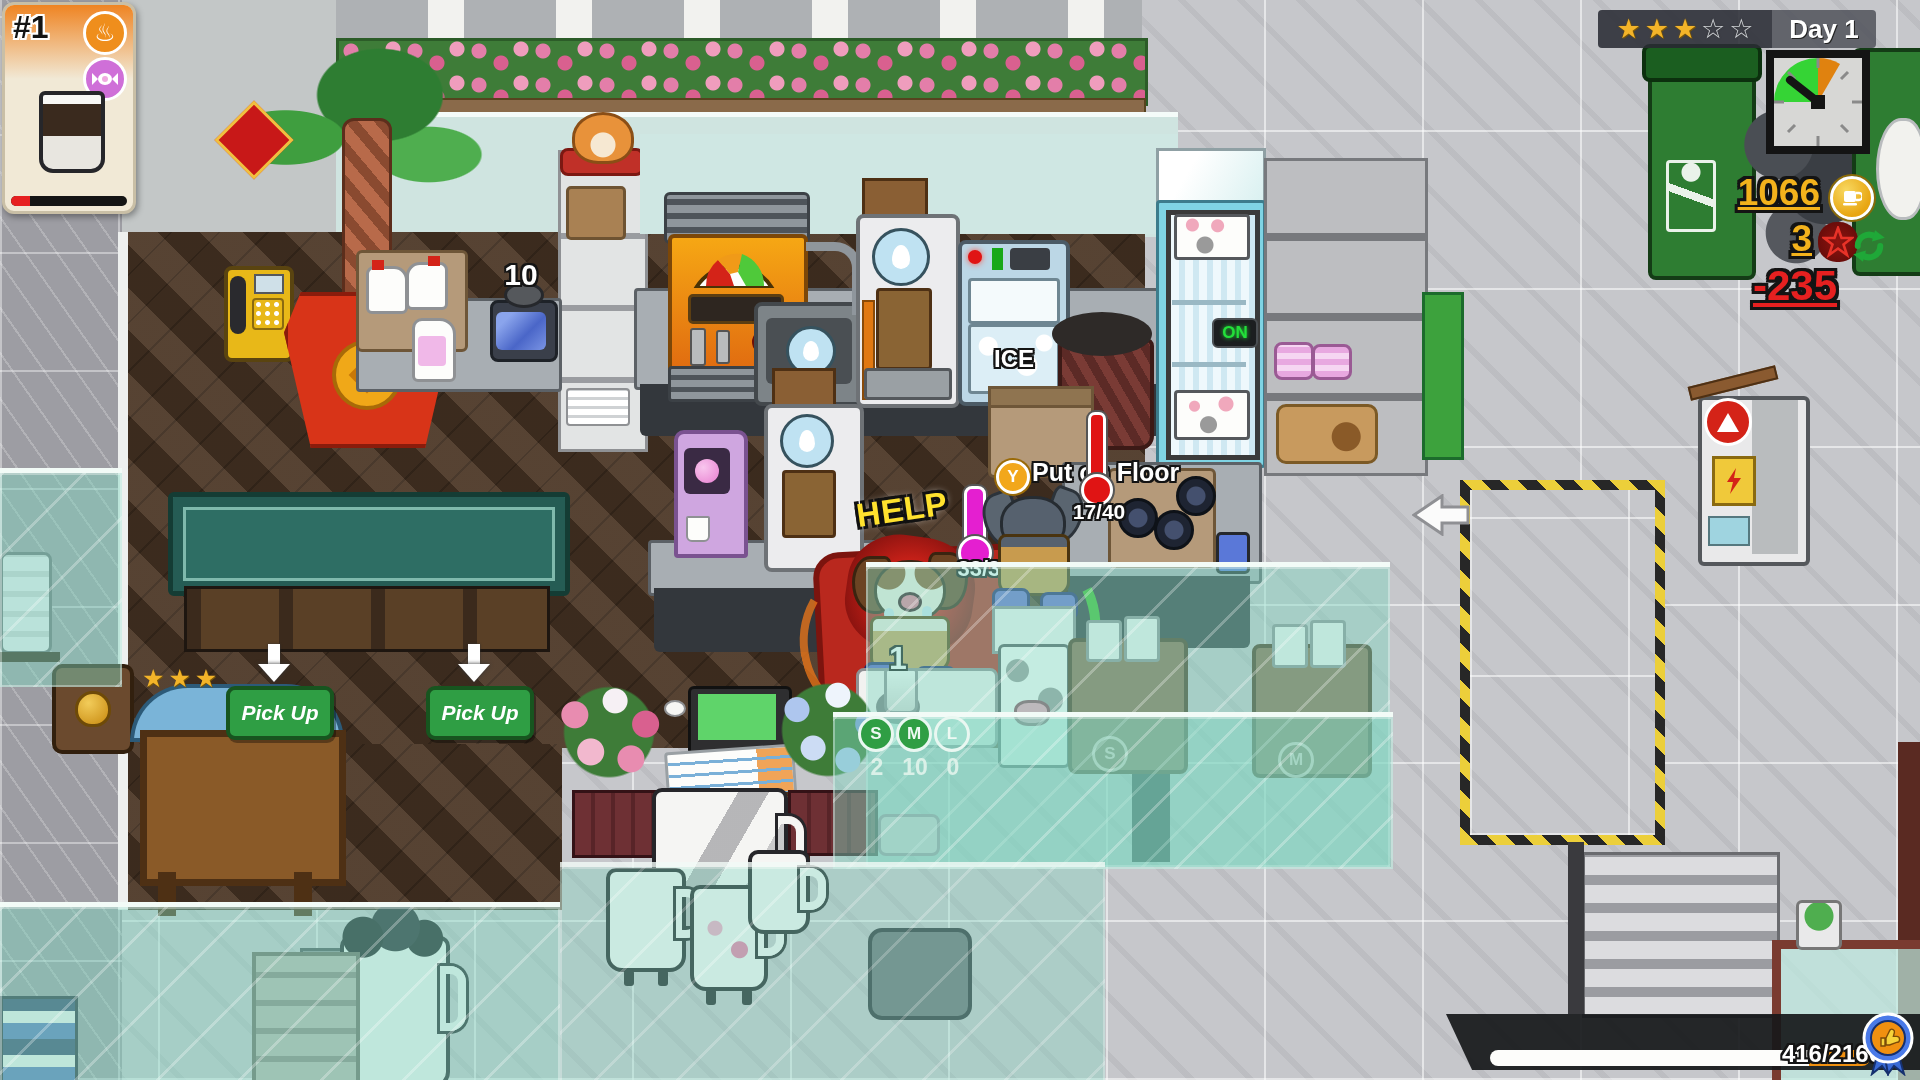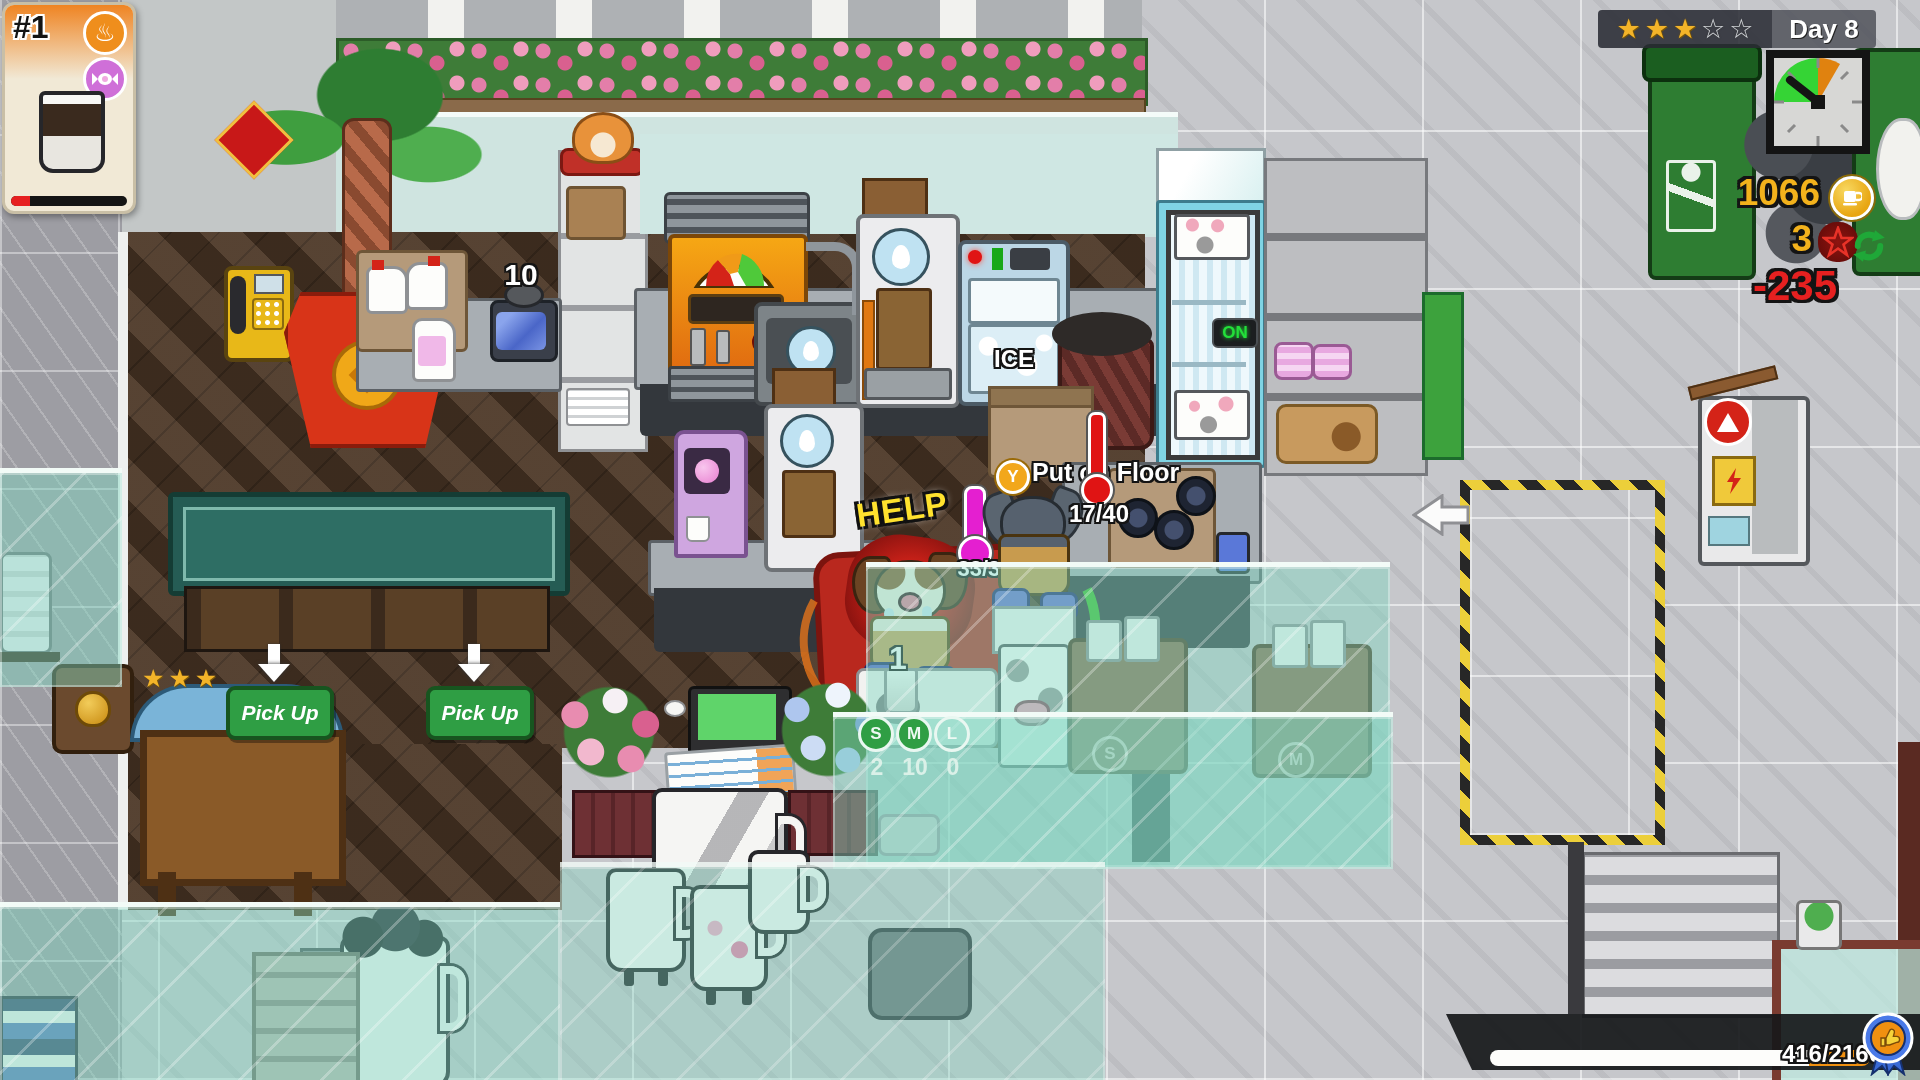--- a/index.html
+++ b/index.html
@@ -3,21 +3,21 @@
 <meta charset="utf-8">
 <style>
   html,body{margin:0;padding:0;background:#222;}
   #stage{position:relative;width:1920px;height:1080px;overflow:hidden;
     font-family:"Liberation Sans","DejaVu Sans",sans-serif;
     background:#c6c7cb;}
   .a{position:absolute;}
   .b{font-weight:bold;}
   
   .ob{text-shadow:-2px -2px 0 #141414,2px -2px 0 #141414,-2px 2px 0 #141414,2px 2px 0 #141414,-2px 0 0 #141414,2px 0 0 #141414,0 -2px 0 #141414,0 2px 0 #141414;}
-  .ob3{text-shadow:-3px -3px 0 #141414,3px -3px 0 #141414,-3px 3px 0 #141414,3px 3px 0 #141414,-3px 0 0 #141414,3px 0 0 #141414,0 -3px 0 #141414,0 3px 0 #141414;}
+  .ob3{text-shadow:-3px -3px 0 #141414,3px -3px 0 #141414,-3px 3px 0 #141414,3px 3px 0 #141414,-3px 0 0 #141414,3px 0 0 #141414,0 -3px 0 #141414,0 3px 0 #141414;text-decoration:underline;}
   .ow{text-shadow:-2px -2px 0 #fff,2px -2px 0 #fff,-2px 2px 0 #fff,2px 2px 0 #fff,-2px 0 0 #fff,2px 0 0 #fff,0 -2px 0 #fff,0 2px 0 #fff;}
   
   .tiles{background-color:#c6c7cb;background-image:
     repeating-linear-gradient(0deg,rgba(255,255,255,.55) 0 2px,transparent 2px 158px),
     repeating-linear-gradient(90deg,rgba(255,255,255,.55) 0 2px,transparent 2px 158px),
     repeating-linear-gradient(45deg,rgba(120,120,126,.12) 0 6px,transparent 6px 42px);}
   .marble{background-color:#9d9da3;background-image:
     repeating-linear-gradient(0deg,rgba(255,255,255,.4) 0 2px,transparent 2px 118px),
     repeating-linear-gradient(90deg,rgba(255,255,255,.4) 0 2px,transparent 2px 118px),
     repeating-linear-gradient(55deg,rgba(255,255,255,.22) 0 2px,transparent 2px 26px);}
@@ -259,21 +259,21 @@
   <div class="a" style="left:998px;top:534px;width:66px;height:56px;background:linear-gradient(180deg,#56616e 0 10px,#c89b4e 10px);border:3px solid #4a3410;border-radius:8px 8px 14px 14px"></div>
   <div class="a" style="left:992px;top:588px;width:32px;height:22px;background:#6a6fd0;border:3px solid #262a74;border-radius:8px"></div>
   <div class="a" style="left:1040px;top:592px;width:32px;height:22px;background:#6a6fd0;border:3px solid #262a74;border-radius:8px"></div>
 
   <div class="a" style="left:996px;top:460px;width:28px;height:28px;background:#f2a71b;border:3px solid #fff;border-radius:50%;box-shadow:0 0 0 2px #9a6a08;display:flex;align-items:center;justify-content:center">
     <span class="b" style="color:#fff;font-size:17px">Y</span>
   </div>
   <div class="a b ob" style="left:1032px;top:458px;width:220px;color:#fff;font-size:25px">Put on Floor</div>
   <div class="a" style="left:1088px;top:412px;width:12px;height:70px;background:#e01414;border:3px solid #fff;border-radius:7px 7px 0 0;box-shadow:0 0 0 2px #555"></div>
   <div class="a" style="left:1081px;top:474px;width:26px;height:26px;background:#e01414;border:3px solid #fff;border-radius:50%;box-shadow:0 0 0 2px #555"></div>
-  <div class="a b ob" style="left:1044px;top:500px;width:110px;text-align:center;color:#fff;font-size:24px">17/40</div>
+  <div class="a b ob" style="left:1044px;top:500px;width:110px;text-align:center;color:#fff;font-size:21px">17/40</div>
 
   <div class="a" style="left:856px;top:668px;width:136px;height:74px;background:#f2f2f0;border:3px solid #8f9194;border-radius:8px"></div>
   <div class="a" style="left:876px;top:690px;width:44px;height:34px;background:#7a7a7e;border-radius:50%"></div>
   <div class="a" style="left:884px;top:668px;width:28px;height:40px;background:linear-gradient(180deg,#fdfdfb,#d8d8d6);border:3px solid #8f9194;border-radius:4px 4px 8px 8px"></div>
   <div class="a b ob" style="left:868px;top:640px;width:60px;text-align:center;color:#fff;font-size:32px">1</div>
 
   <div class="a" style="left:992px;top:606px;width:78px;height:42px;background:#f6f6f4;border:3px solid #8f9194"></div>
   <div class="a" style="left:998px;top:644px;width:66px;height:118px;background:radial-gradient(circle at 25% 20%,#9a9a9a 0 11px,transparent 12px),radial-gradient(circle at 75% 45%,#9a9a9a 0 12px,transparent 13px),#fdfdfb;border:3px solid #55585c;border-radius:6px"></div>
   <div class="a" style="left:1014px;top:700px;width:30px;height:20px;background:#f0a0b8;border:3px solid #8a4a5c;border-radius:40%"></div>
 
@@ -400,21 +400,21 @@
   </div>
 
   <div class="a" style="left:1598px;top:10px;width:174px;height:38px;background:rgba(42,44,52,.88);border-radius:4px 0 0 4px;display:flex;align-items:center;justify-content:center;gap:4px;font-size:27px">
     <span class="star-f">★</span>
     <span class="star-f">★</span>
     <span class="star-f">★</span>
     <span class="star-e">☆</span>
     <span class="star-e">☆</span>
   </div>
   <div class="a" style="left:1772px;top:10px;width:104px;height:38px;background:rgba(80,82,90,.85);border-radius:0 4px 4px 0;display:flex;align-items:center;justify-content:center">
-    <span class="b" style="color:#fff;font-size:26px;text-shadow:1px 1px 0 #222">Day 8</span>
+    <span class="b" style="color:#fff;font-size:26px;text-shadow:1px 1px 0 #222">Day 1</span>
   </div>
 
   <svg class="a" style="left:1766px;top:50px" width="104" height="104" viewBox="0 0 104 104">
     <rect x="4" y="4" width="96" height="96" fill="#d7d7d5" stroke="#141414" stroke-width="8"></rect>
     <path d="M52 52 L8 52 A44 44 0 0 1 52 8 Z" fill="#35d435"></path>
     <path d="M52 52 L52 8 A44 44 0 0 1 74 13.9 Z" fill="#e0820f"></path>
     <g stroke="#8a8a8a" stroke-width="3">
       <line x1="52" y1="8" x2="52" y2="18"></line>
         <line x1="52" y1="86" x2="52" y2="96"></line>
       <line x1="8" y1="52" x2="18" y2="52"></line>

